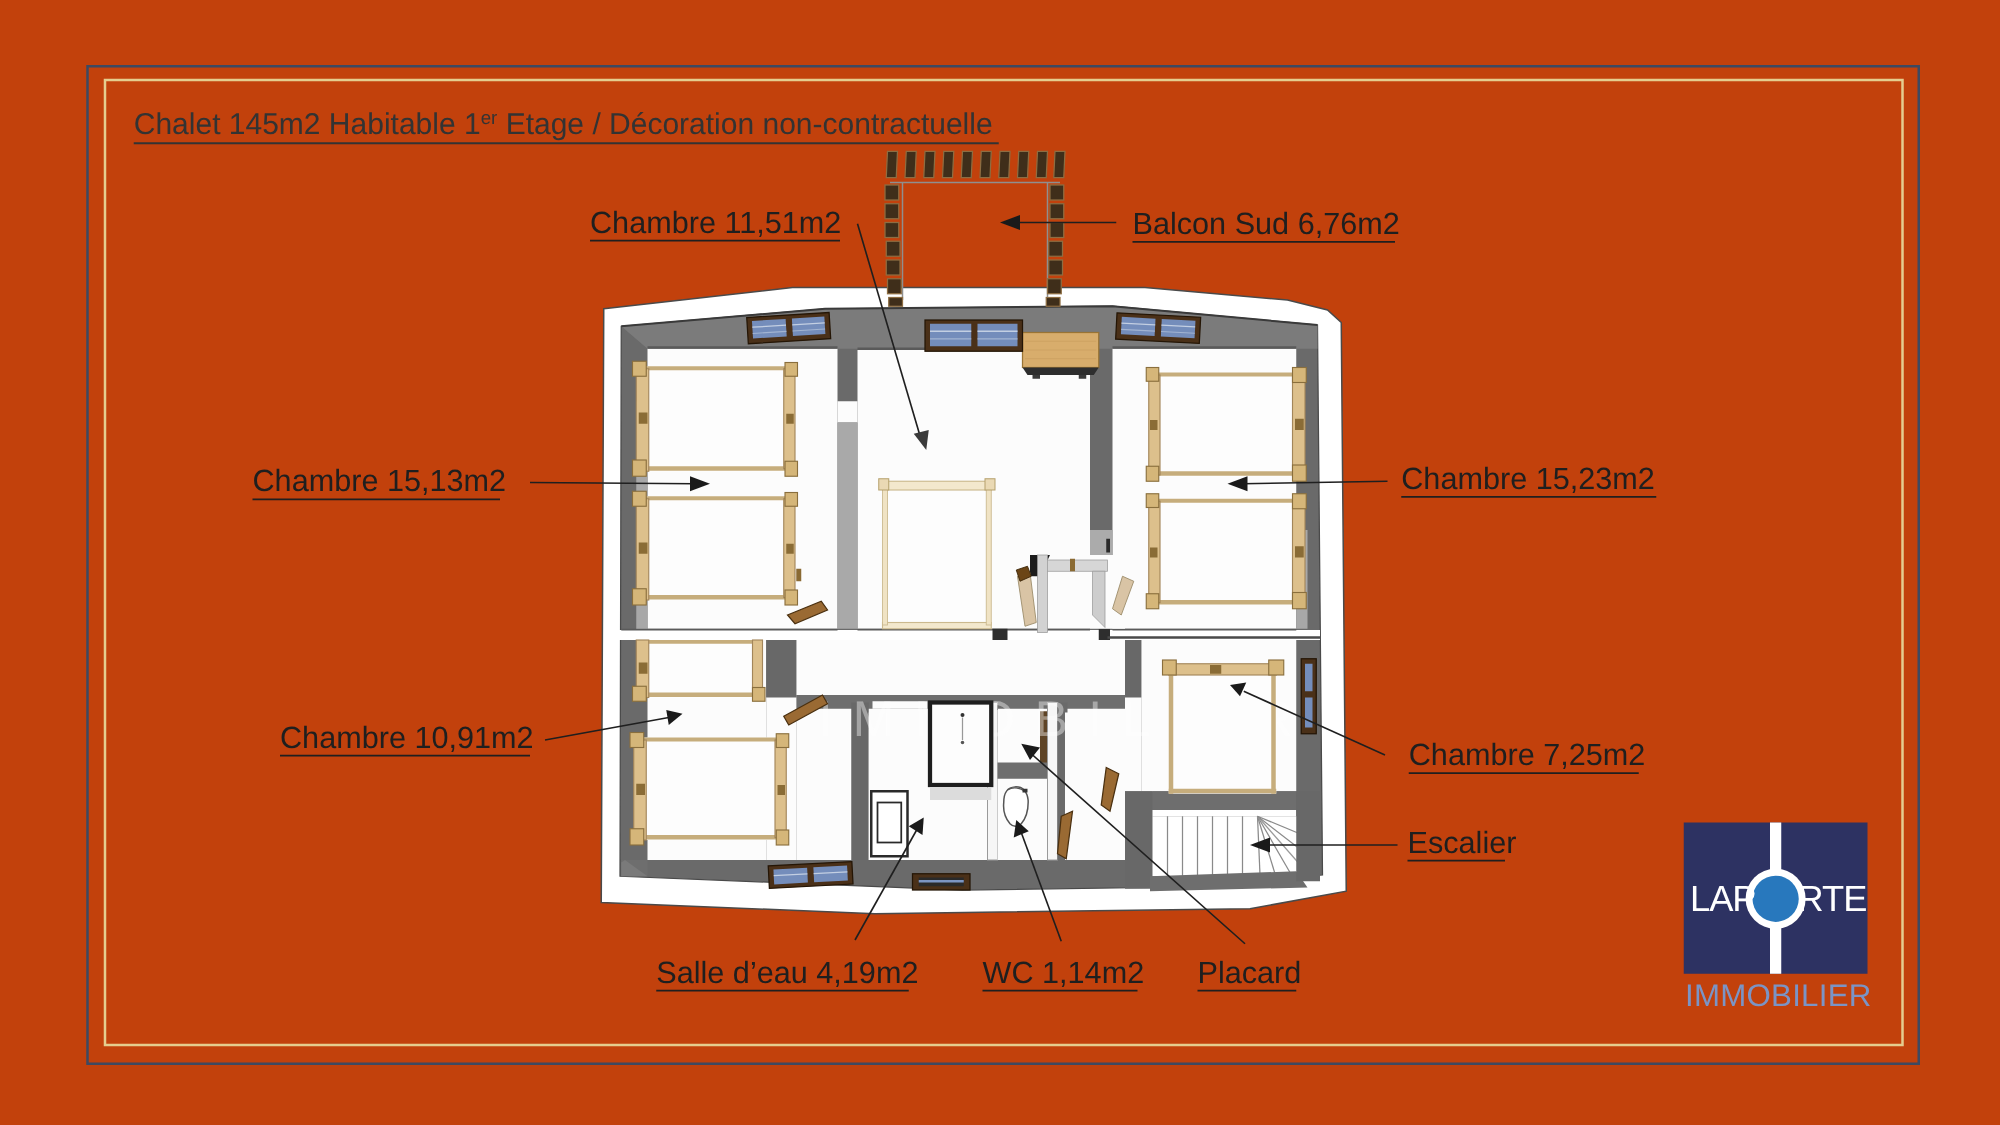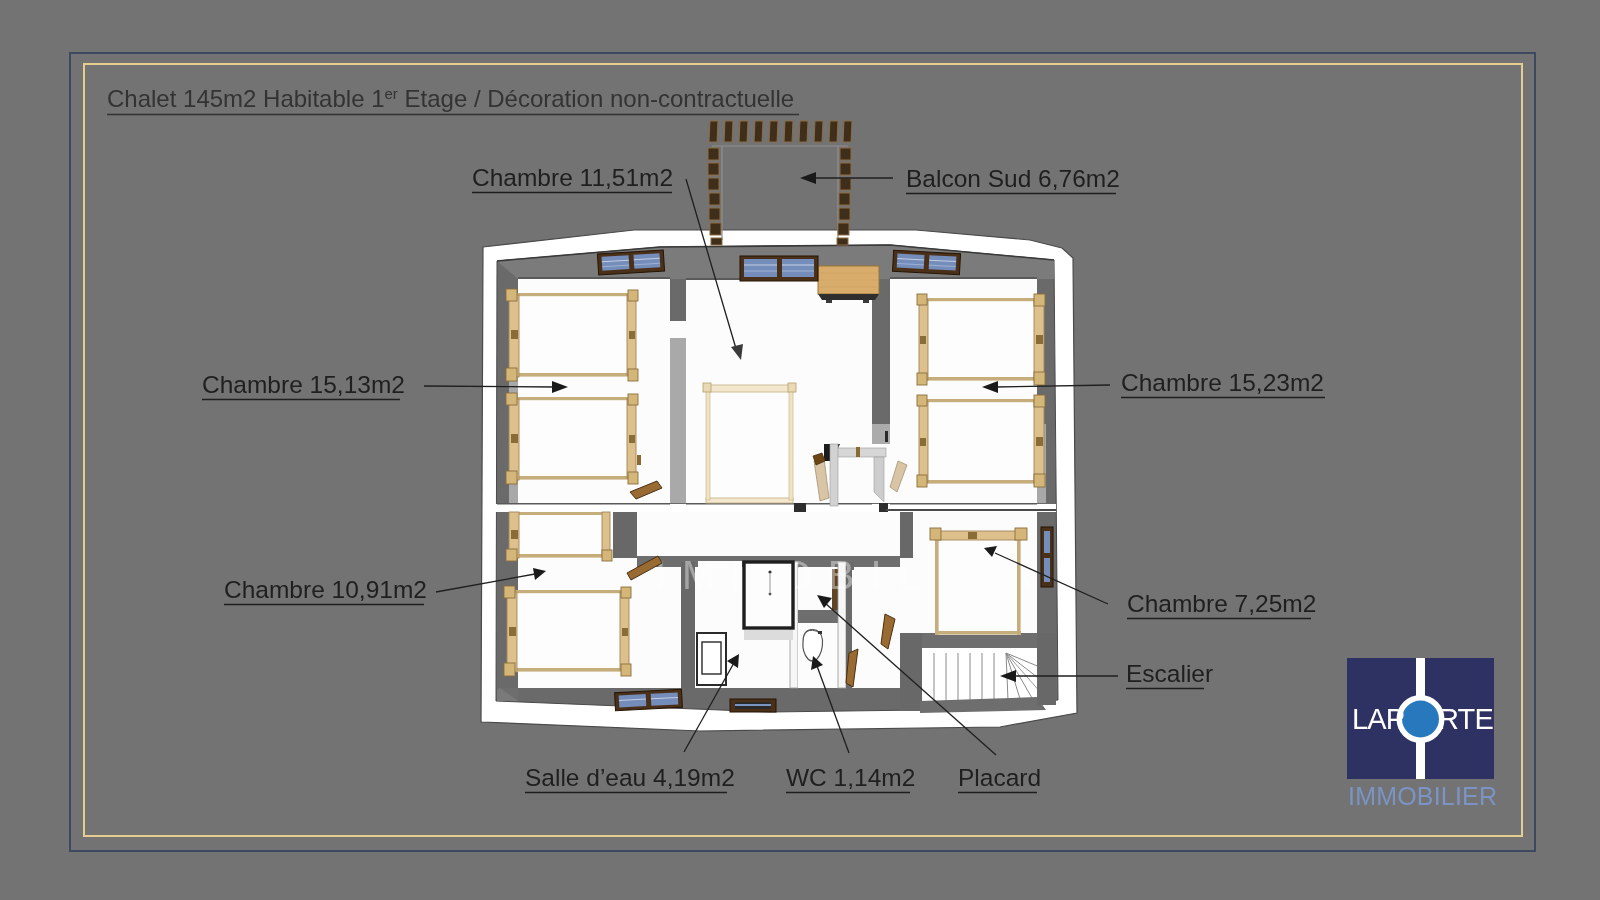--- a/index.html
+++ b/index.html
@@ -1,16 +1,16 @@
 <!DOCTYPE html>
 <html><head>
 <meta charset="utf-8">
 <style>
   html,body{margin:0;padding:0;background:#ffffff;}
-  .page{position:relative;width:1600px;height:900px;background:#737373;overflow:hidden;
+  .page{position:relative;width:1600px;height:900px;background:#c2410c;overflow:hidden;
         font-family:"Liberation Sans", sans-serif;}
   svg{position:absolute;left:0;top:0;}
 </style>
 </head>
 <body>
 <div class="page">
 <svg width="1600" height="900" viewBox="0 0 1600 900">
 
 <rect x="70" y="53" width="1465" height="798" fill="none" stroke="#3d4961" stroke-width="2"></rect>
 

